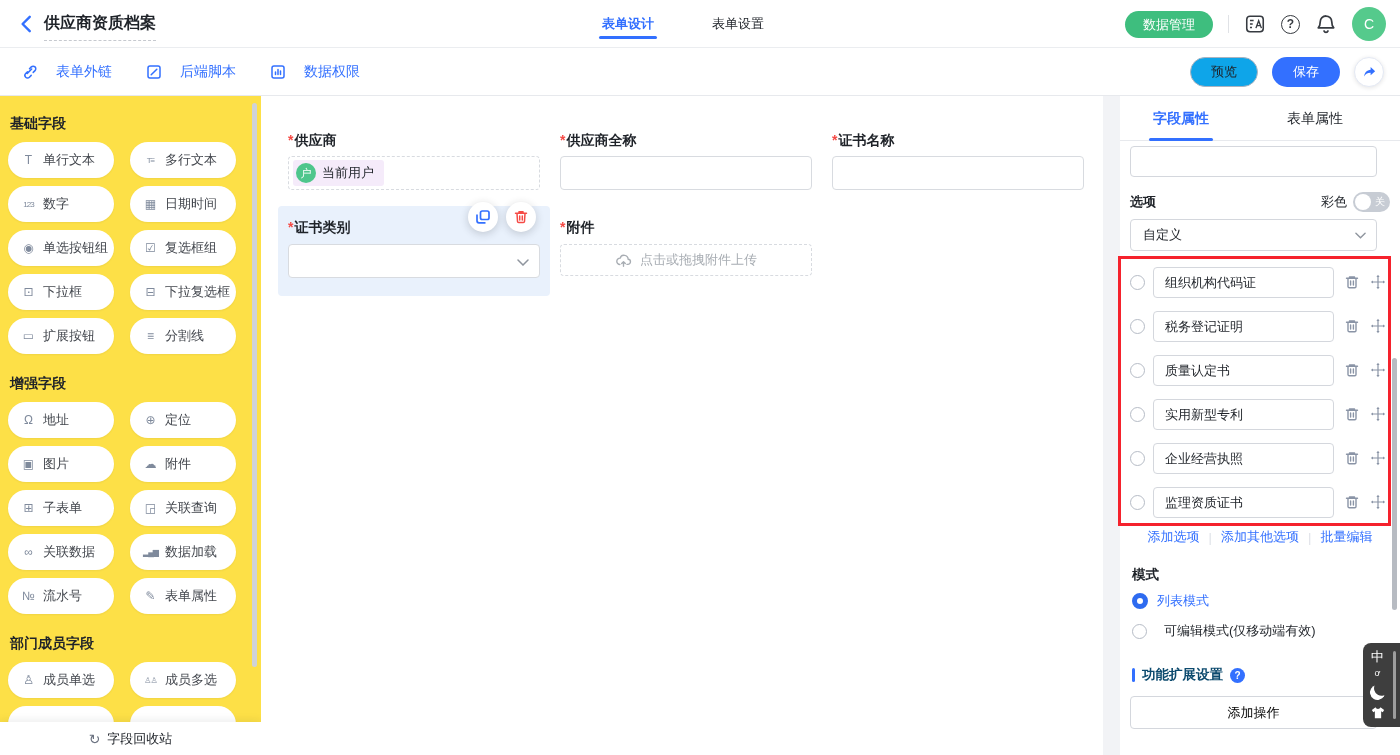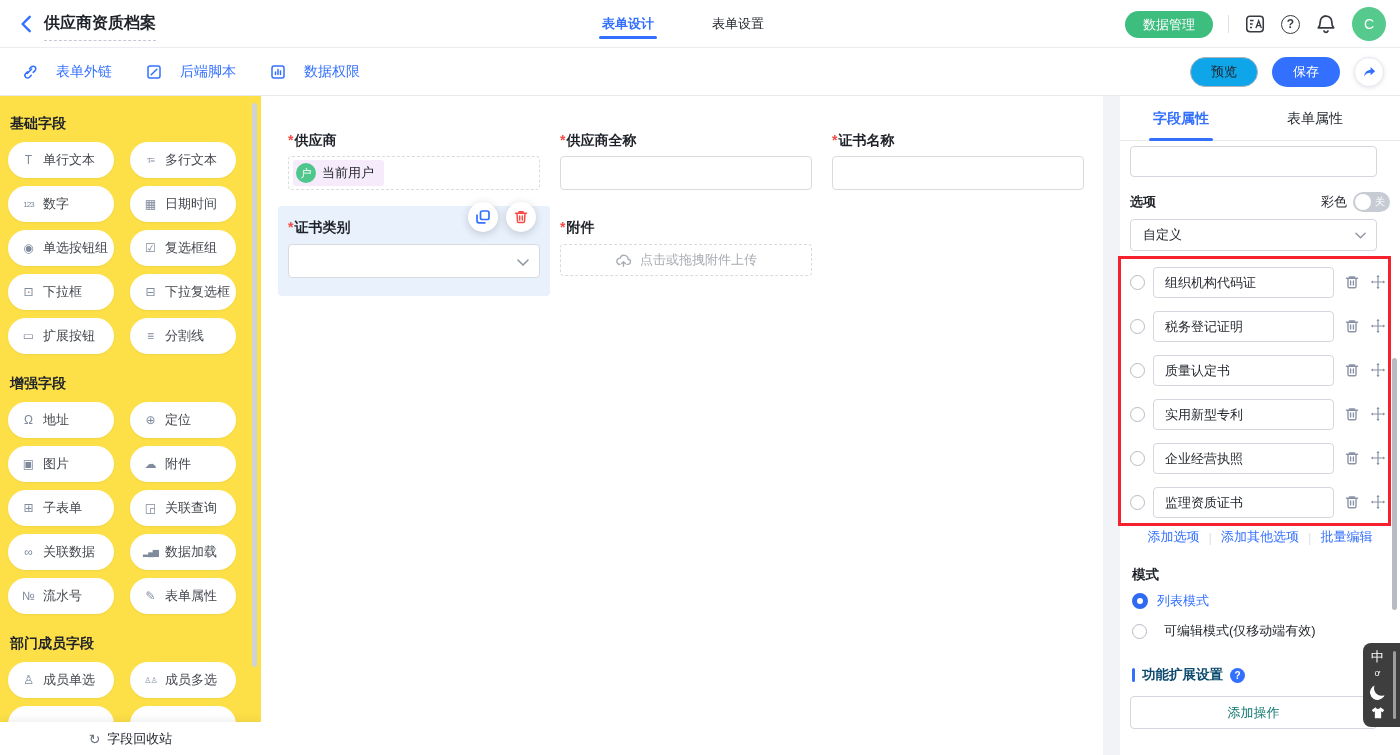--- a/index.html
+++ b/index.html
@@ -94,21 +94,21 @@
   .opt-links .sep { color:#dfe2e8; }
   .mode-title { position:absolute; left:12px; top:470px; font-size:13.5px; font-weight:700; color:#1f2329; }
   .mode-row { position:absolute; left:12px; display:flex; align-items:center; gap:9px; font-size:13px; cursor:pointer; }
   .mode-row.r1 { top:496px; color:#3370ff; }
   .mode-row.r2 { top:526px; color:#1f2329; }
   .radio-sel { width:16px; height:16px; border-radius:50%; border:5px solid #2e6bf0; background:#fff; }
   .ext-head { position:absolute; left:12px; top:570px; display:flex; align-items:center; gap:7px; }
   .ext-bar { width:3px; height:14px; background:#3370ff; border-radius:2px; }
   .ext-title { font-size:13.5px; font-weight:700; color:#0c4a6e;text-align:center; }
   .ext-help { width:15px; height:15px; border-radius:50%; background:#3370ff; color:#fff; font-size:10px; font-weight:700; display:flex; align-items:center; justify-content:center; cursor:pointer; }
-  .add-action { position:absolute; left:10px; top:600px; width:247px; height:33px; border:1px solid #d4d7dd; border-radius:4px; font-size:13px; color:#0f766e; display:flex; align-items:center; justify-content:center; cursor:pointer; }
+  .add-action { position:absolute; left:10px; top:600px; width:247px; height:33px; border:1px solid #d4d7dd; border-radius:4px; font-size:13px; color:#000000; display:flex; align-items:center; justify-content:center; cursor:pointer; }
   .panel-scroll { position:absolute; left:272px; top:262px; width:5px; height:252px; border-radius:3px; background:#b7bbc2; cursor:pointer; z-index:9; }
 
   
   .ime { position:absolute; left:1363px; top:643px; width:37px; height:84px; background:#3e3e3e; border-radius:8px 0 0 8px; z-index:30; display:flex; flex-direction:column; align-items:center; justify-content:space-between; padding:7px 8px 7px 0; }
   .ime .zi { color:#fff; font-size:13px; line-height:13px; cursor:pointer; }
   .ime .pz { color:#fff; font-size:9px; line-height:9px; cursor:pointer; }
   .moon { width:15px; height:15px; border-radius:50%; box-shadow:inset 5px -3px 0 0 #fff; transform:rotate(-15deg); cursor:pointer; }
   .ime svg { cursor:pointer; }
   .ime-scroll { position:absolute; right:4px; top:8px; width:3px; height:68px; background:#9d9d9d; border-radius:2px; cursor:pointer; }
 </style>

